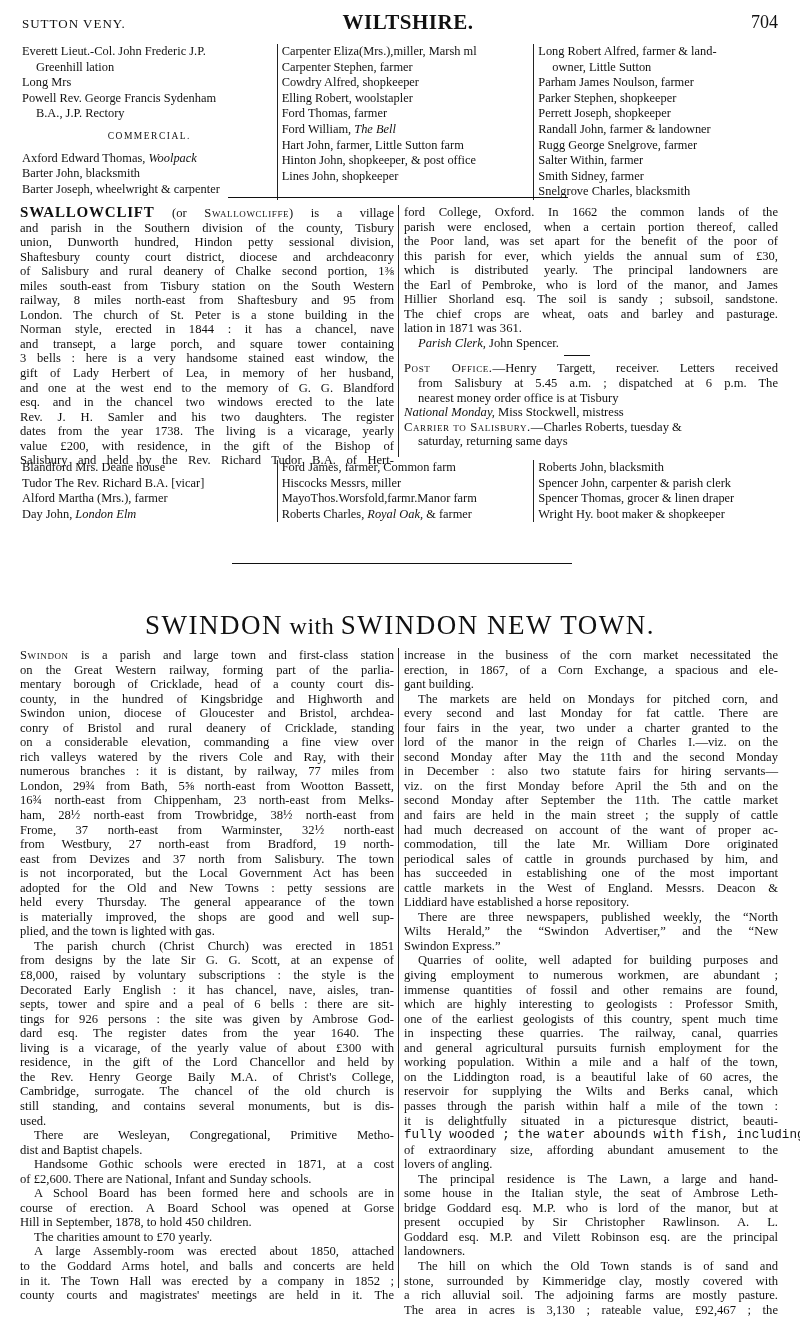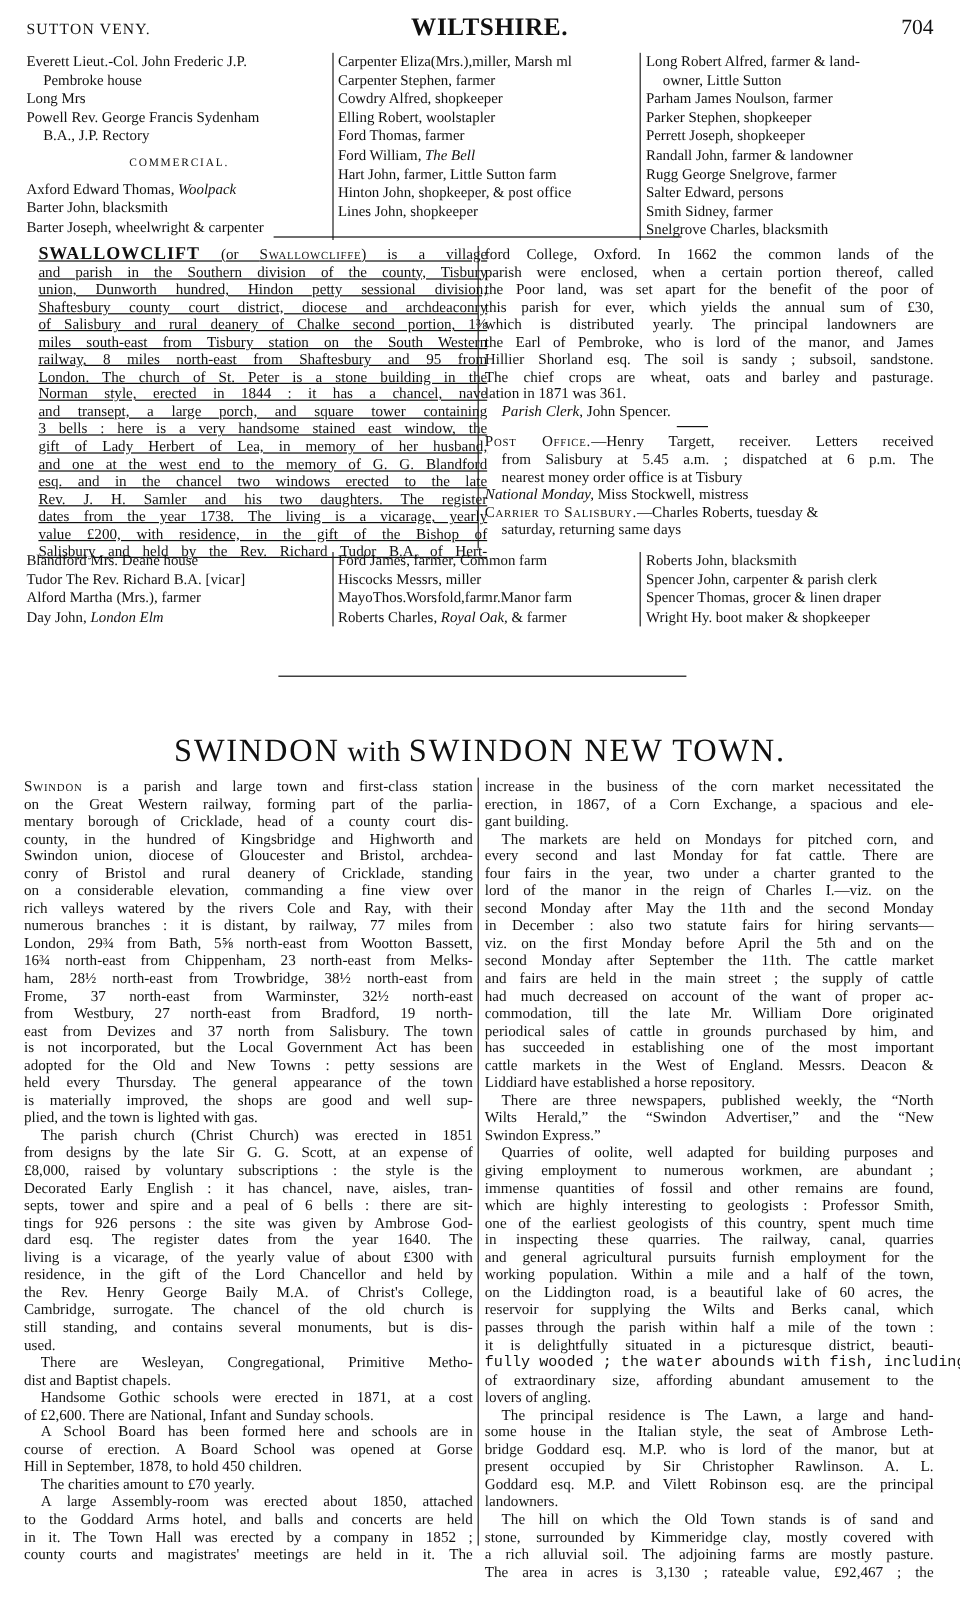--- a/index.html
+++ b/index.html
@@ -48,21 +48,21 @@
 
   <div class="runhead">
     <span class="left">SUTTON VENY.</span>
     <span class="center">WILTSHIRE.</span>
     <span class="right">704</span>
   </div>
 
   <div class="dir" id="sv-dir" style="left:18px; top:44px; width:770px;">
     <div class="col" style="width:255px;">
         <div class="entry"><span>Everett Lieut.-Col. John Frederic J.P.</span></div>
-        <div class="entry cont"><span>Pembroke house</span></div>
+        <div class="entry cont"><span>Greenhill lation</span></div>
         <div class="entry"><span>Long Mrs</span></div>
         <div class="entry"><span>Powell Rev. George Francis Sydenham</span></div>
         <div class="entry cont"><span>B.A., J.P. Rectory</span></div>
         <div class="subhead" style="margin: 7px 0px 6px;">COMMERCIAL.</div>
         <div class="entry"><span>Axford Edward Thomas, </span><i>Woolpack</i></div>
         <div class="entry"><span>Barter John, blacksmith</span></div>
         <div class="entry"><span>Barter Joseph, wheelwright &amp; carpenter</span></div>
       </div>
     <div class="col" style="width:252px;">
         <div class="entry"><span>Carpenter Eliza(Mrs.),miller, Marsh ml</span></div>
@@ -76,29 +76,29 @@
         <div class="entry"><span>Lines John, shopkeeper</span></div>
       </div>
     <div class="col" style="width:250px;">
         <div class="entry"><span>Long Robert Alfred, farmer &amp; land-</span></div>
         <div class="entry cont"><span>owner, Little Sutton</span></div>
         <div class="entry"><span>Parham James Noulson, farmer</span></div>
         <div class="entry"><span>Parker Stephen, shopkeeper</span></div>
         <div class="entry"><span>Perrett Joseph, shopkeeper</span></div>
         <div class="entry"><span>Randall John, farmer &amp; landowner</span></div>
         <div class="entry"><span>Rugg George Snelgrove, farmer</span></div>
-        <div class="entry"><span>Salter Edward, persons</span></div>
+        <div class="entry"><span>Salter Within, farmer</span></div>
         <div class="entry"><span>Smith Sidney, farmer</span></div>
         <div class="entry"><span>Snelgrove Charles, blacksmith</span></div>
       </div>
   </div>
 
   <div class="rule" style="left:228px; width:340px; top:197px;"></div>
 
-  <div class="prose" id="sw-left" style="left:32px; top:205px; width:374px;text-decoration:underline;">
+  <div class="prose" id="sw-left" style="left:20px; top:205px; width:374px;">
       <span class="line" style="text-align: justify; text-align-last: justify;"><span class="bigname">SWALLOWCLIFT</span><span> (or </span><span class="sc">Swallowcliffe</span><span>) is a village</span></span>
       <span class="line" style="text-align: justify; text-align-last: justify;">and parish in the Southern division of the county, Tisbury</span>
       <span class="line" style="text-align: justify; text-align-last: justify;">union, Dunworth hundred, Hindon petty sessional division,</span>
       <span class="line" style="text-align: justify; text-align-last: justify;">Shaftesbury county court district, diocese and archdeaconry</span>
       <span class="line" style="text-align: justify; text-align-last: justify;">of Salisbury and rural deanery of Chalke second portion, 1⅜</span>
       <span class="line" style="text-align: justify; text-align-last: justify;">miles south-east from Tisbury station on the South Western</span>
       <span class="line" style="text-align: justify; text-align-last: justify;">railway, 8 miles north-east from Shaftesbury and 95 from</span>
       <span class="line" style="text-align: justify; text-align-last: justify;">London.  The church of St. Peter is a stone building in the</span>
       <span class="line" style="text-align: justify; text-align-last: justify;">Norman style, erected in 1844 : it has a chancel, nave</span>
       <span class="line" style="text-align: justify; text-align-last: justify;">and transept, a large porch, and square tower containing</span>

